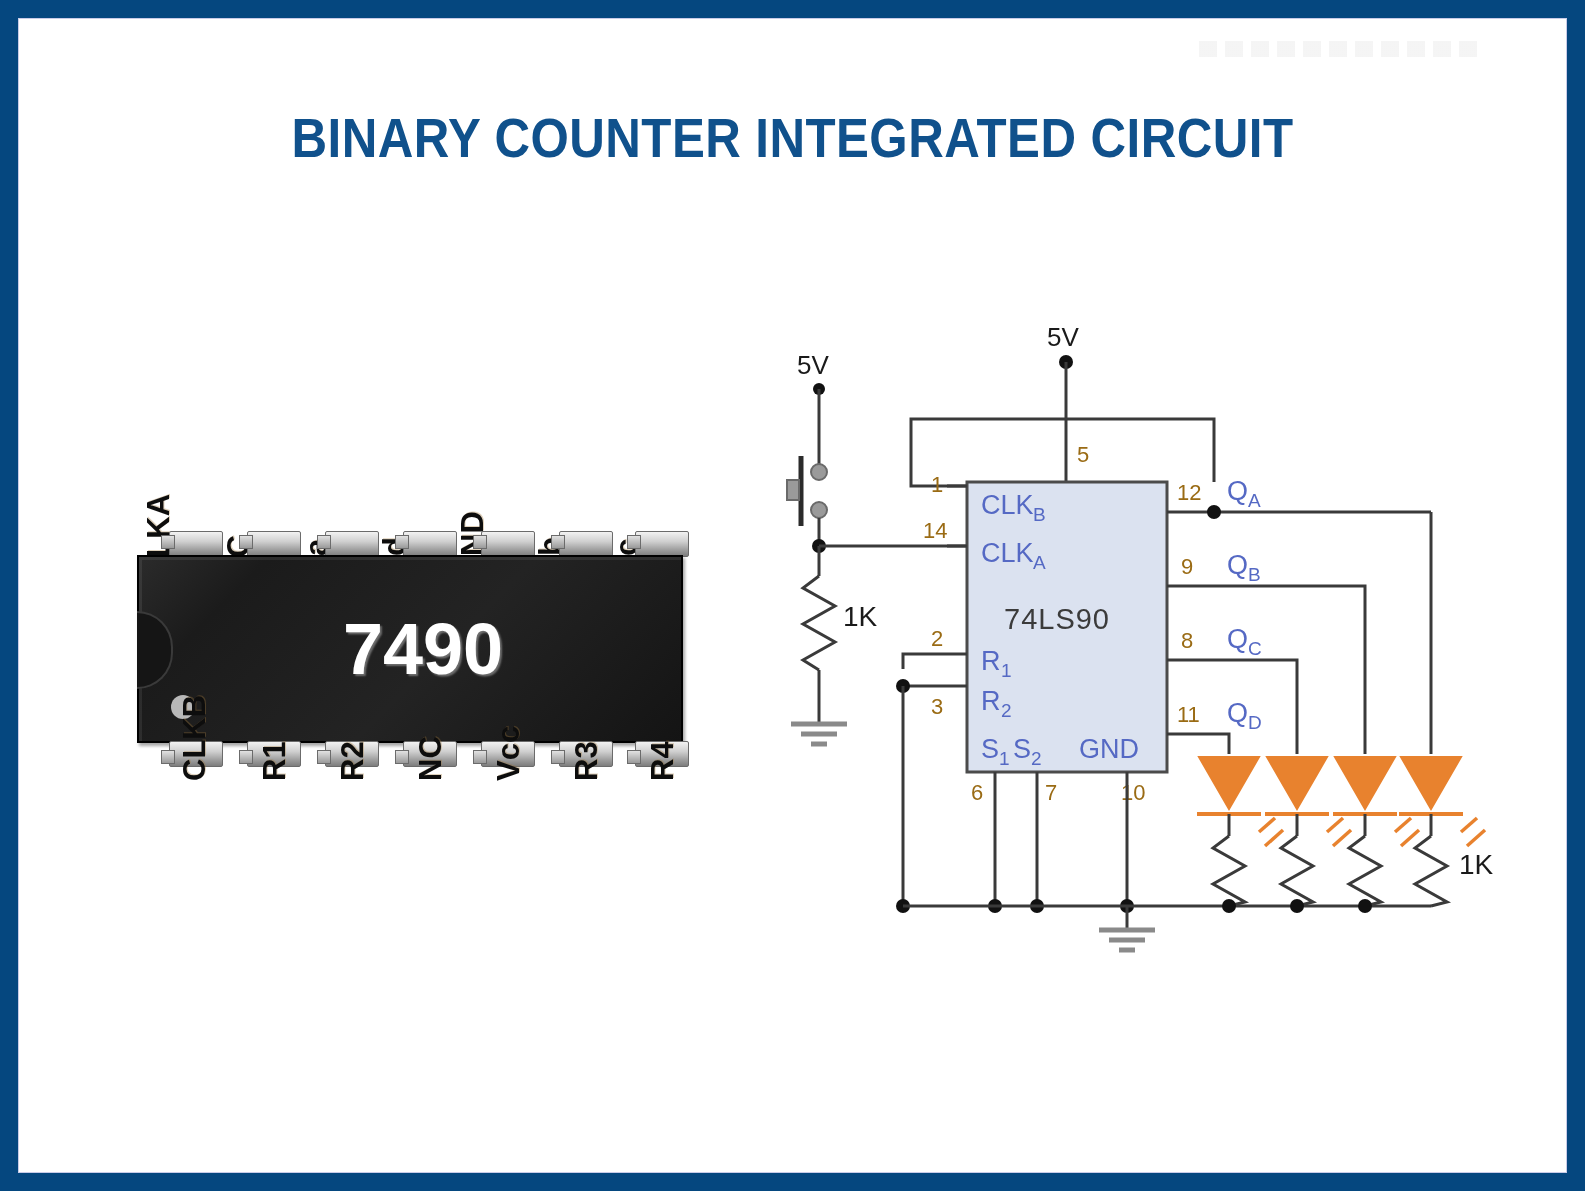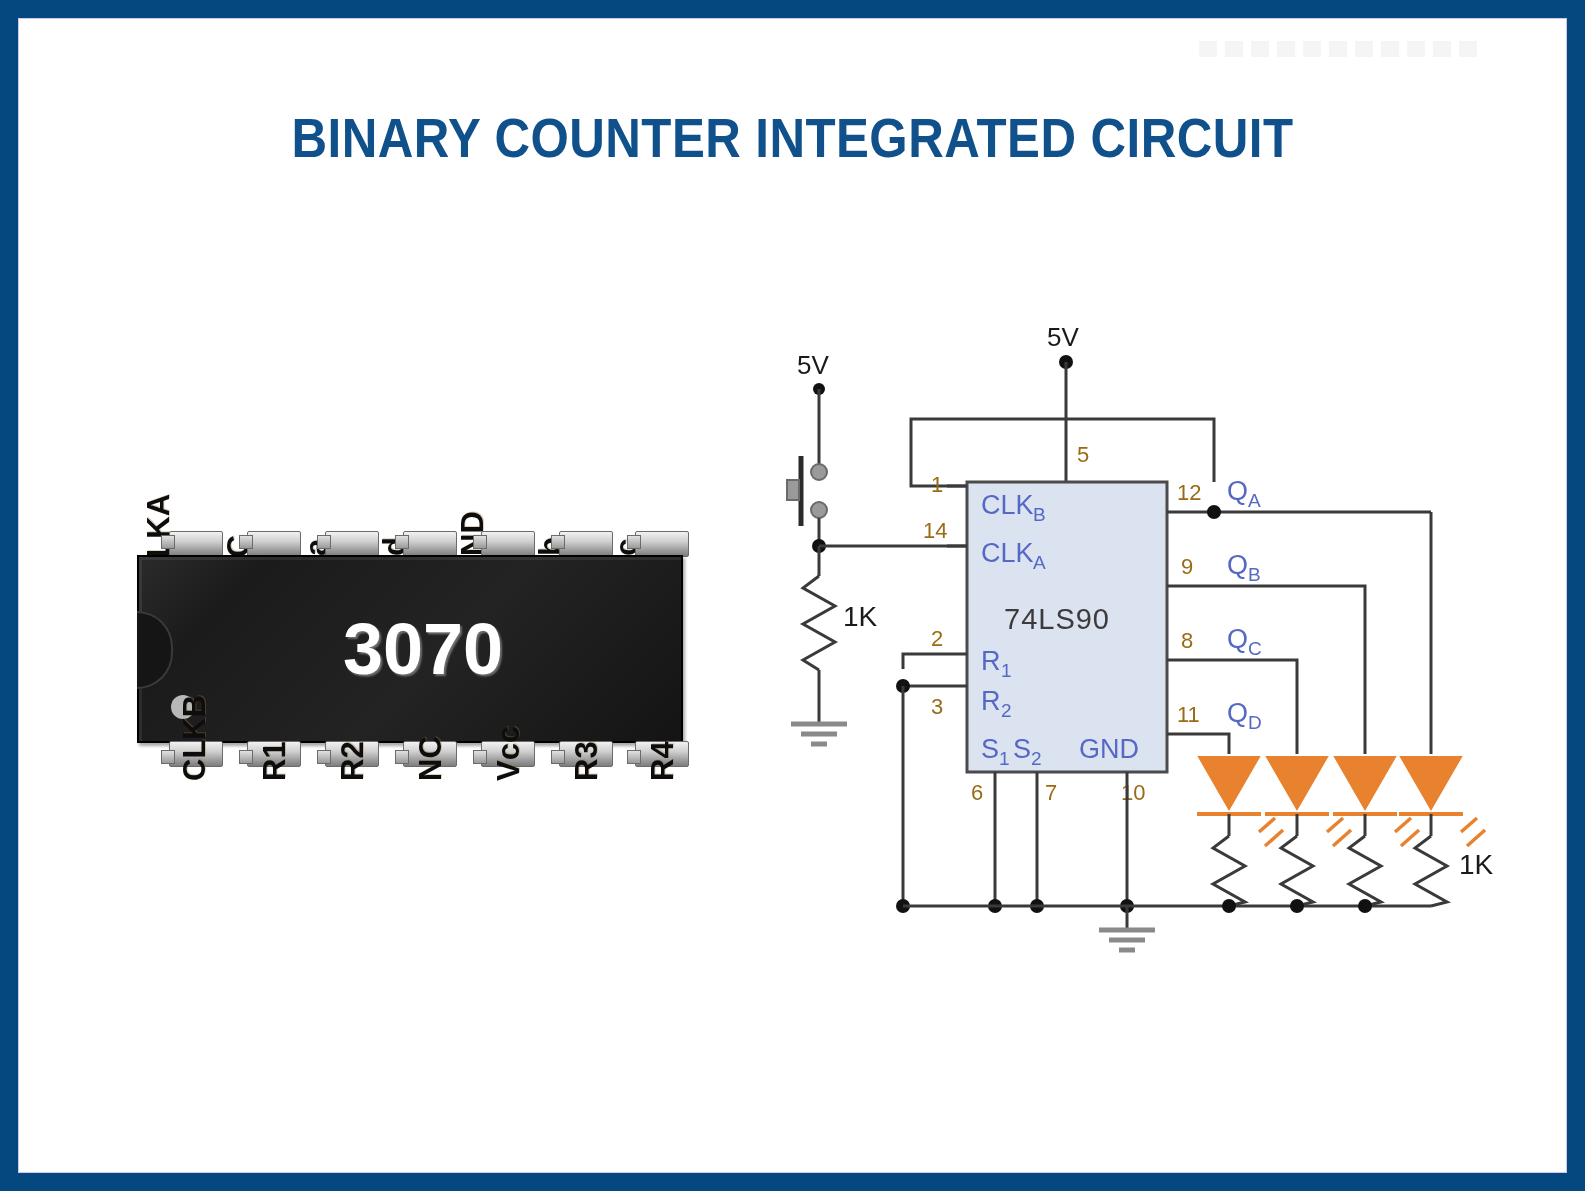--- a/index.html
+++ b/index.html
@@ -150,21 +150,21 @@
       <div class="dip-pin" style="left:430px;top:122px;">
           <span class="tab"></span>
         </div>
       <div class="dip-pin" style="left:506px;top:122px;">
           <span class="tab"></span>
         </div>
 
       <div id="dip-body">
         <div id="dip-notch"></div>
         <div id="dip-dot"></div>
-        <div id="dip-text">3070</div>
+        <div id="dip-text">7490</div>
       </div>
 
       <div class="dip-pin bottom" style="left:40px;top:332px;">
           <span class="tab"></span>
         </div>
       <div class="dip-pin bottom" style="left:118px;top:332px;">
           <span class="tab"></span>
         </div>
       <div class="dip-pin bottom" style="left:196px;top:332px;">
           <span class="tab"></span>

